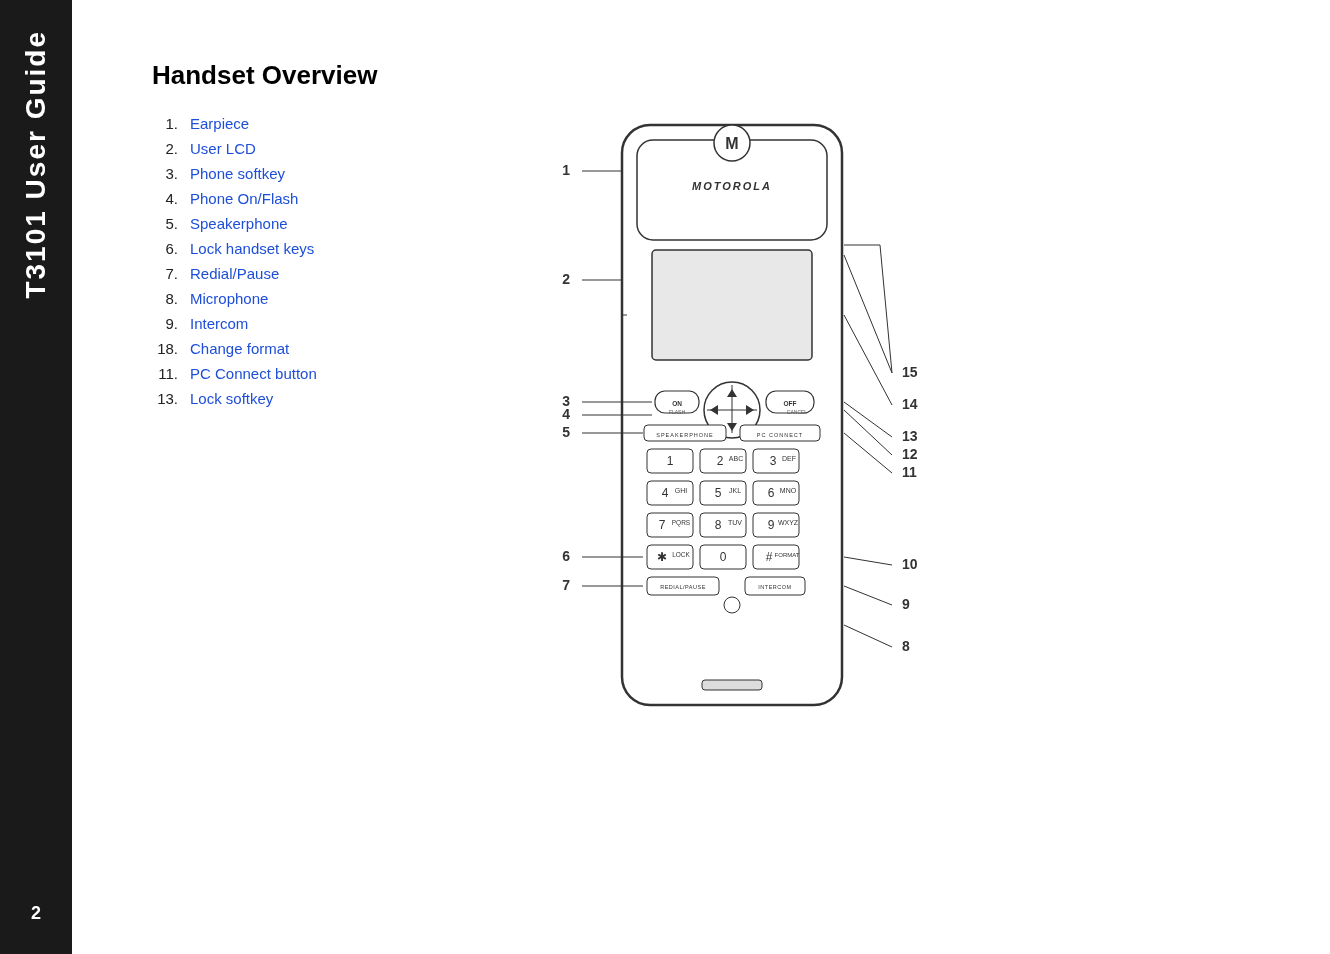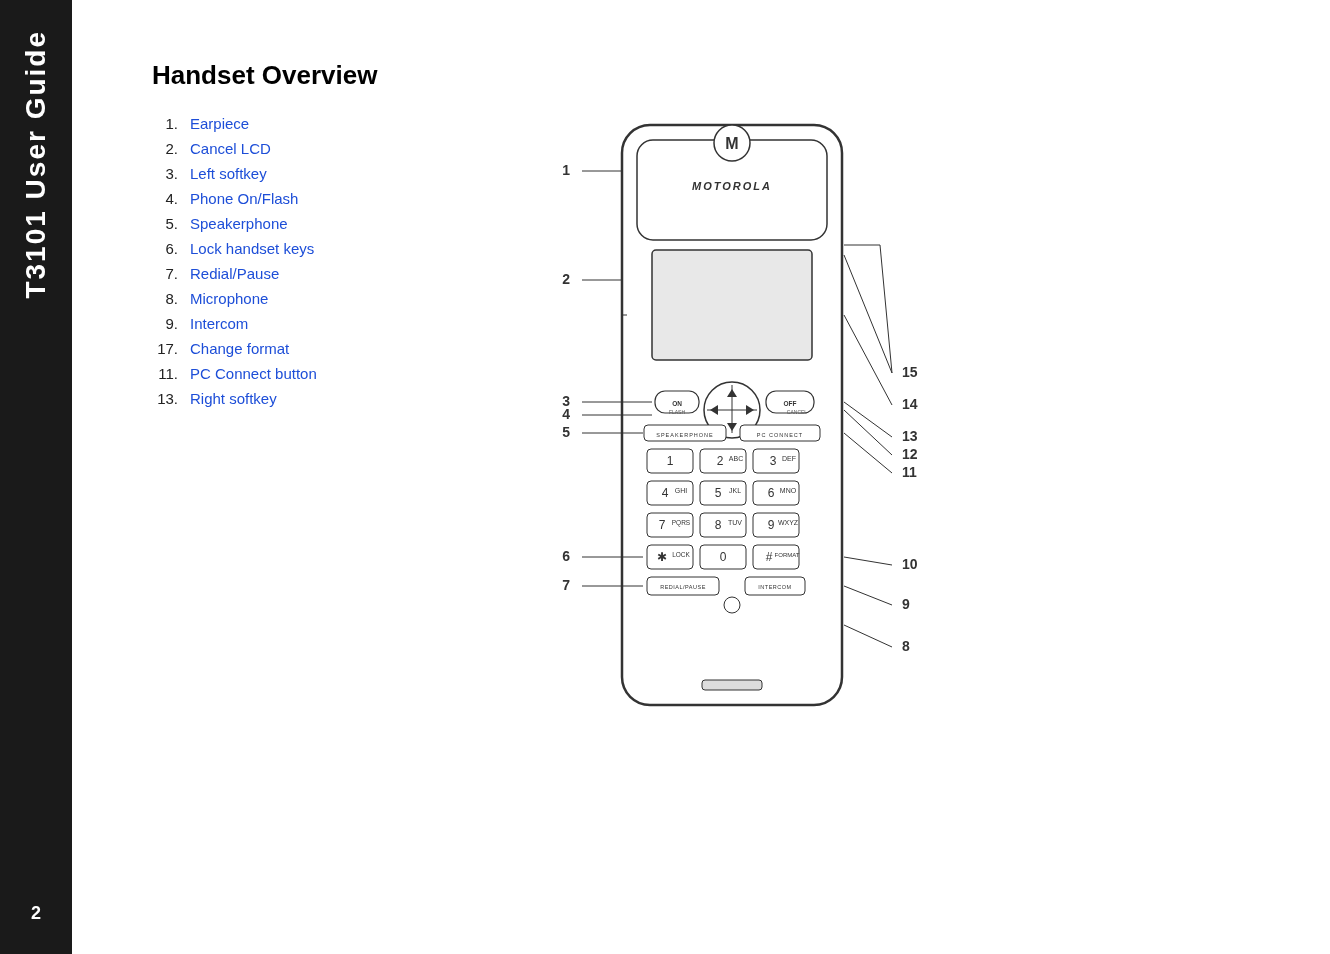--- a/index.html
+++ b/index.html
@@ -115,25 +115,25 @@
 
   <div class="two-col">
 
     <ul class="item-list" id="item-list">
     <li>
           <span class="num">1.</span>
           <span class="label">Earpiece</span>
         </li>
         <li>
           <span class="num">2.</span>
-          <span class="label">Cancel LCD</span>
+          <span class="label">User LCD</span>
         </li>
         <li>
           <span class="num">3.</span>
-          <span class="label">Left softkey</span>
+          <span class="label">Phone softkey</span>
         </li>
         <li>
           <span class="num">4.</span>
           <span class="label">Phone On/Flash</span>
         </li>
         <li>
           <span class="num">5.</span>
           <span class="label">Speakerphone</span>
         </li>
         <li>
@@ -146,30 +146,30 @@
         </li>
         <li>
           <span class="num">8.</span>
           <span class="label">Microphone</span>
         </li>
         <li>
           <span class="num">9.</span>
           <span class="label">Intercom</span>
         </li>
         <li>
-          <span class="num">17.</span>
+          <span class="num">18.</span>
           <span class="label">Change format</span>
         </li>
         <li>
           <span class="num">11.</span>
           <span class="label">PC Connect button</span>
         </li>
         <li>
           <span class="num">13.</span>
-          <span class="label">Right softkey</span>
+          <span class="label">Lock softkey</span>
         </li>
       </ul>
 
     <div class="phone-diagram">
       <svg width="480" height="640" viewBox="0 0 480 640">
 
         <rect x="90" y="10" width="220" height="580" rx="28" ry="28" fill="white" stroke="#333" stroke-width="2.5"></rect>
 
         <rect x="105" y="25" width="190" height="100" rx="16" ry="16" fill="white" stroke="#333" stroke-width="1.5"></rect>
 

